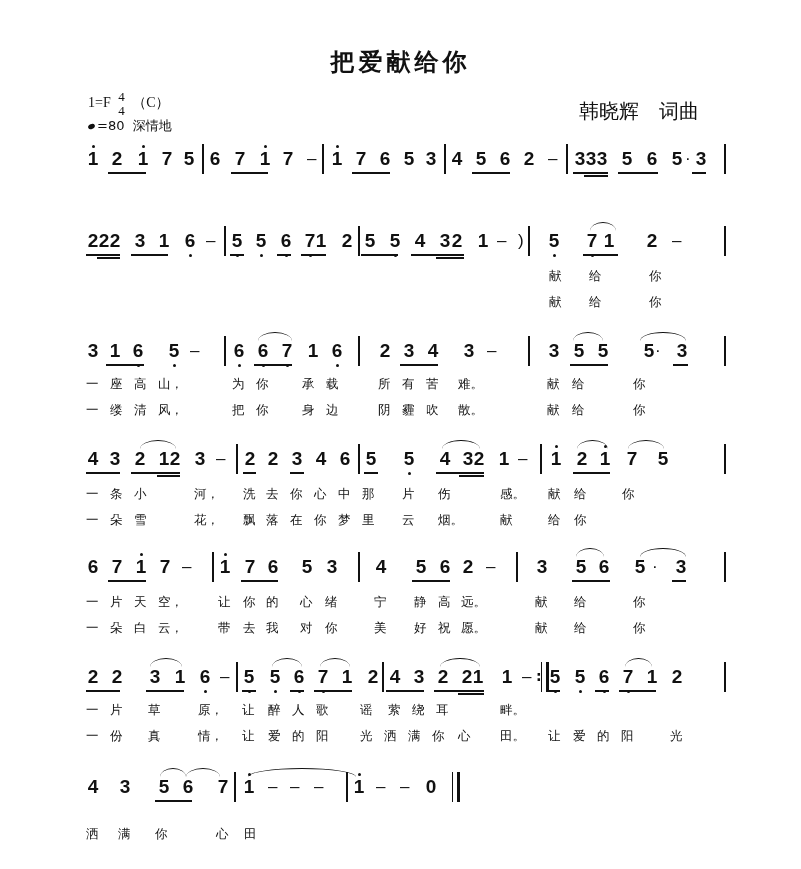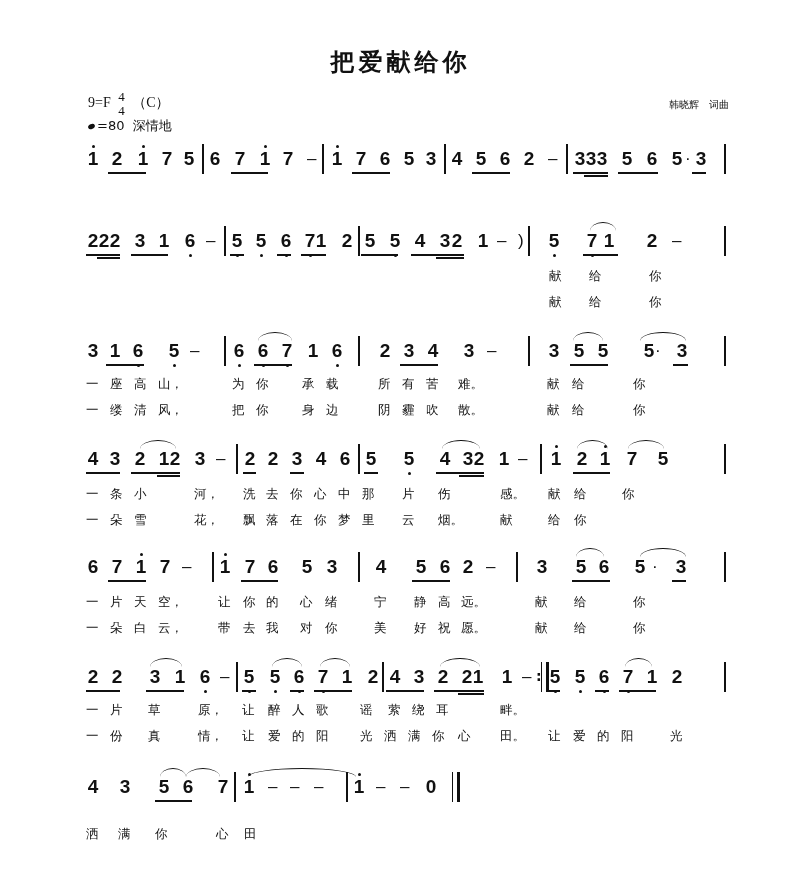--- a/index.html
+++ b/index.html
@@ -2,38 +2,38 @@
 <html><head>
 <meta charset="utf-8">
 <style>
   html, body { margin:0; padding:0; background:#ffffff; }
   body { width:801px; height:869px; position:relative; overflow:hidden; color:#111; font-family:"DejaVu Sans", sans-serif; }
   .title { position:absolute; left:0; width:801px; top:46px; text-align:center; font-family:"DejaVu Serif", serif; font-size:24px; font-weight:bold; letter-spacing:4px; }
   .key { position:absolute; left:88px; top:90px; font-family:"Liberation Serif", serif; font-size:14px; }
   .key .frac { display:inline-block; vertical-align:middle; text-align:center; font-size:13px; line-height:14px; margin:0 4px; }
   .tempo { position:absolute; left:88px; top:117px; font-size:13px; }
   .tempo .dot { display:inline-block; width:7px; height:5px; background:#111; border-radius:50%; transform:rotate(-25deg); margin-right:2px; vertical-align:middle; }
-  .composer { position:absolute; right:72px; top:98px; font-size:10px; }
+  .composer { position:absolute; right:102px; top:98px; font-size:20px; }
   .n { position:absolute; font-family:"Liberation Sans", sans-serif; font-weight:bold; font-size:19px; line-height:22px; width:14px; text-align:center; }
   .n .hi { position:absolute; left:6px; top:-3px; width:3px; height:3px; background:#111; border-radius:50%; }
   .n .lo { position:absolute; left:6px; top:24px; width:3px; height:3px; background:#111; border-radius:50%; }
   .dash { position:absolute; font-family:"Liberation Sans", sans-serif; font-size:17px; line-height:22px; }
   .bar { position:absolute; width:1.5px; background:#111; height:30px; }
   .ul { position:absolute; height:1.5px; background:#111; }
   .slur { position:absolute; border-top:1.5px solid #111; border-radius:50% 50% 0 0 / 100% 100% 0 0; height:8px; }
   .lyric { position:absolute; font-size:12.5px; line-height:16px; letter-spacing:0; }
   .dbl { position:absolute; width:4px; border-left:1.5px solid #111; border-right:3px solid #111; height:30px; }
   .rep { position:absolute; font-size:14px; font-weight:bold; }
 </style>
 </head>
 <body>
 
 <div class="title">把爱献给你</div>
 <div class="key">
-  <span>9=F</span>
+  <span>1=F</span>
   <span class="frac"><span>4</span><br><span>4</span></span>
   <span>（C）</span>
 </div>
 <div class="tempo">
   <span class="dot"></span><span>=80</span>&nbsp;&nbsp;<span>深情地</span>
 </div>
 <div class="composer">韩晓辉　词曲</div>
 
 <div id="score">
     <div class="n" style="left: 86px; top: 148px;">1<span class="hi"></span></div>

